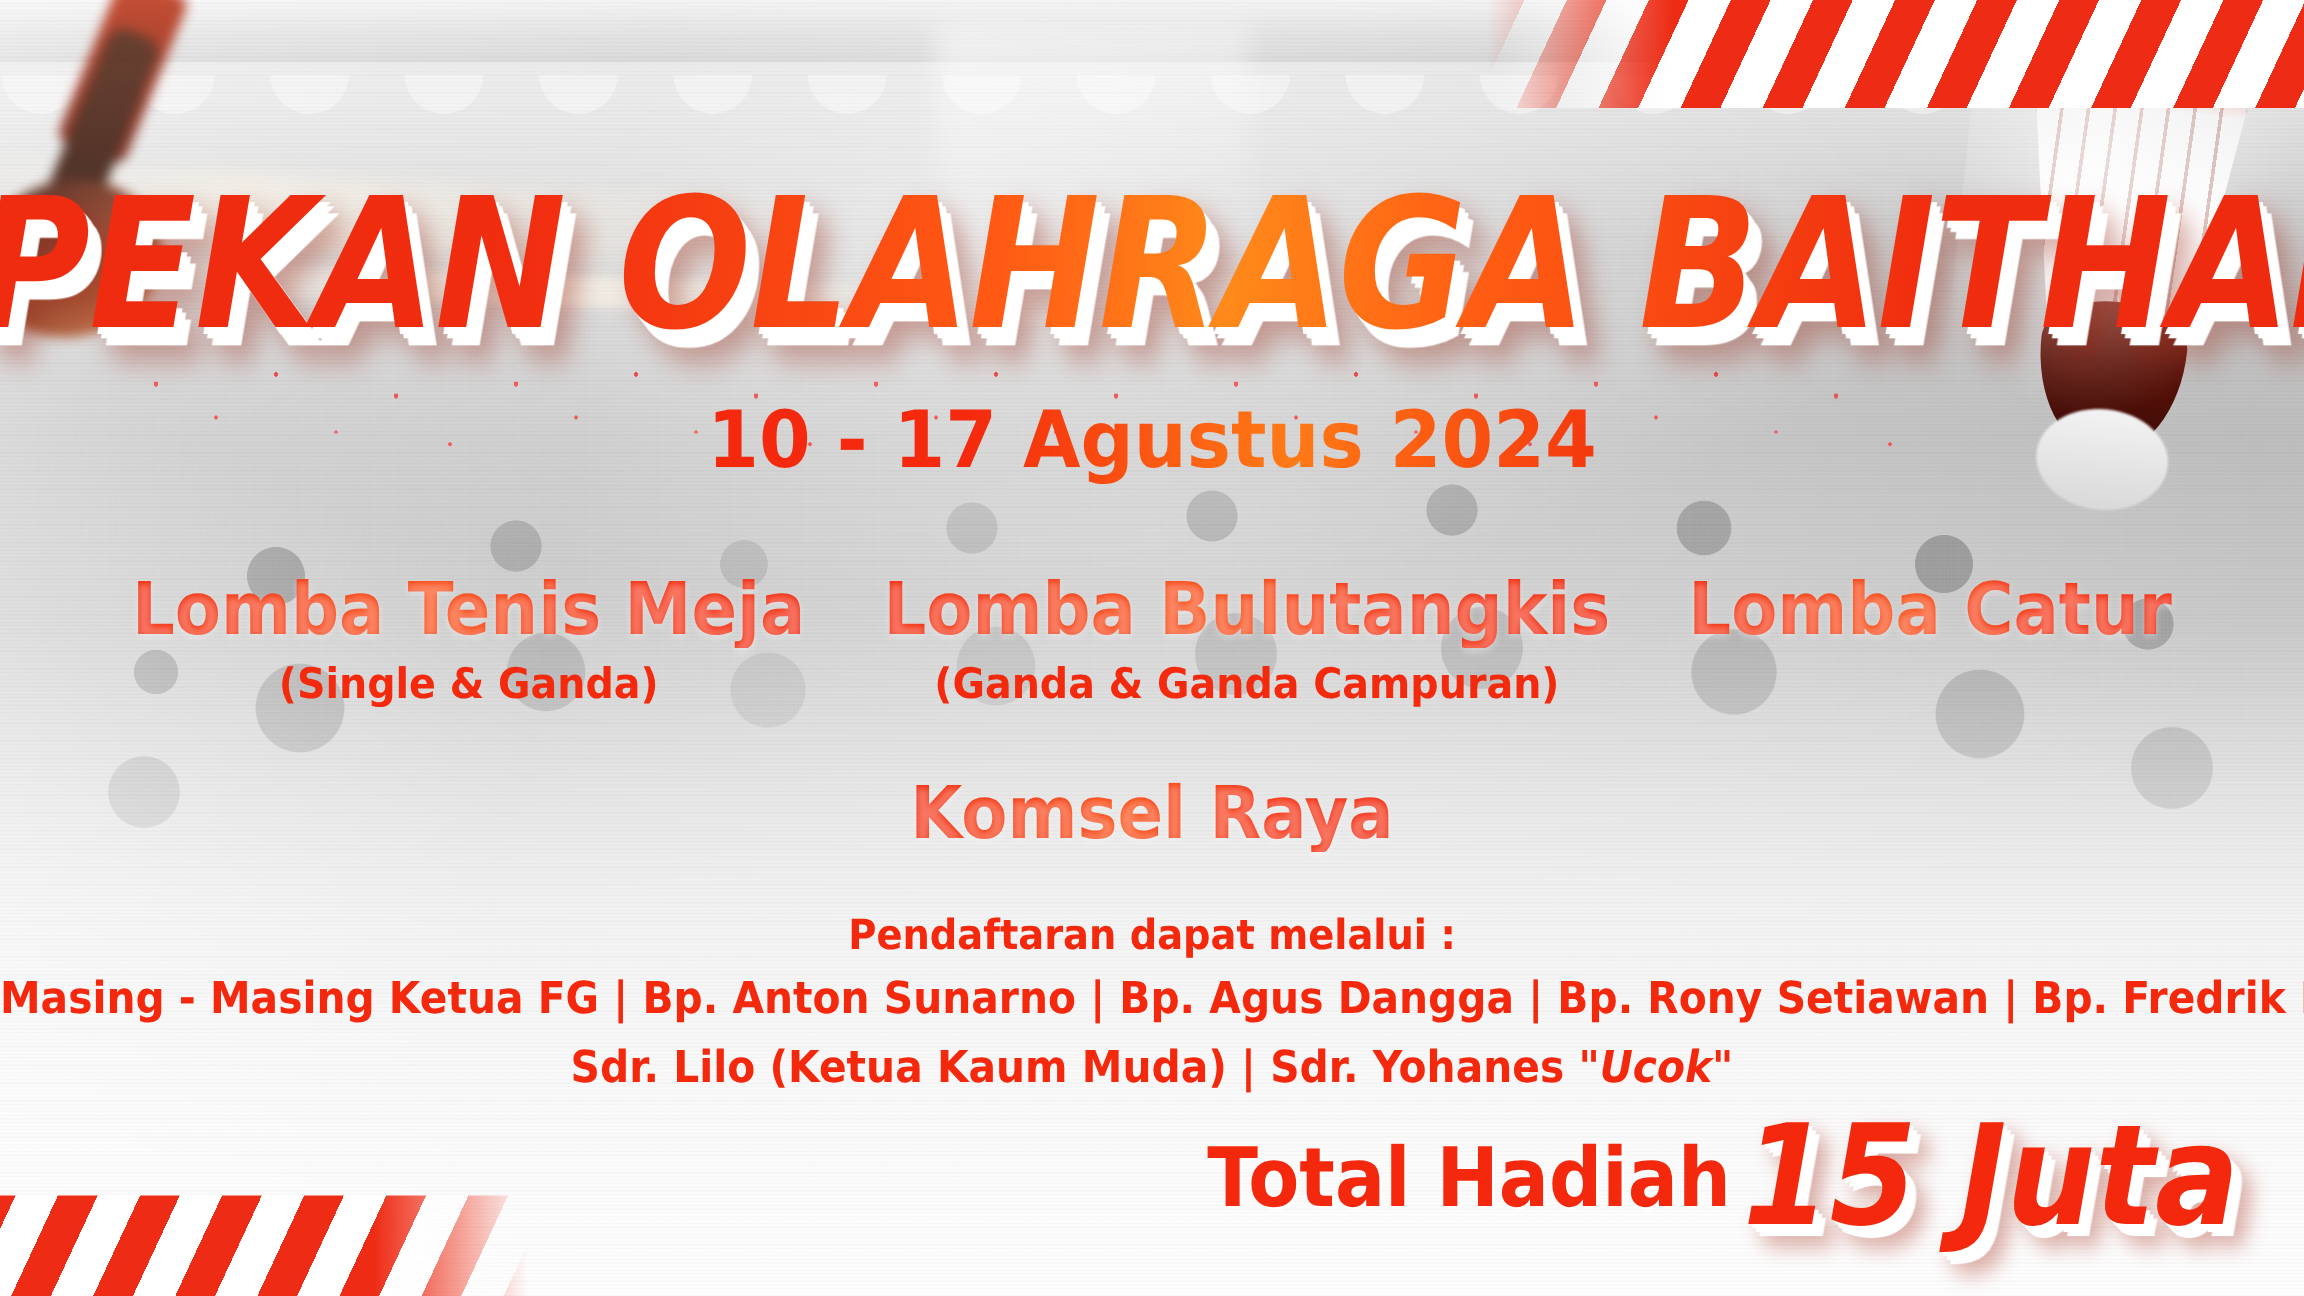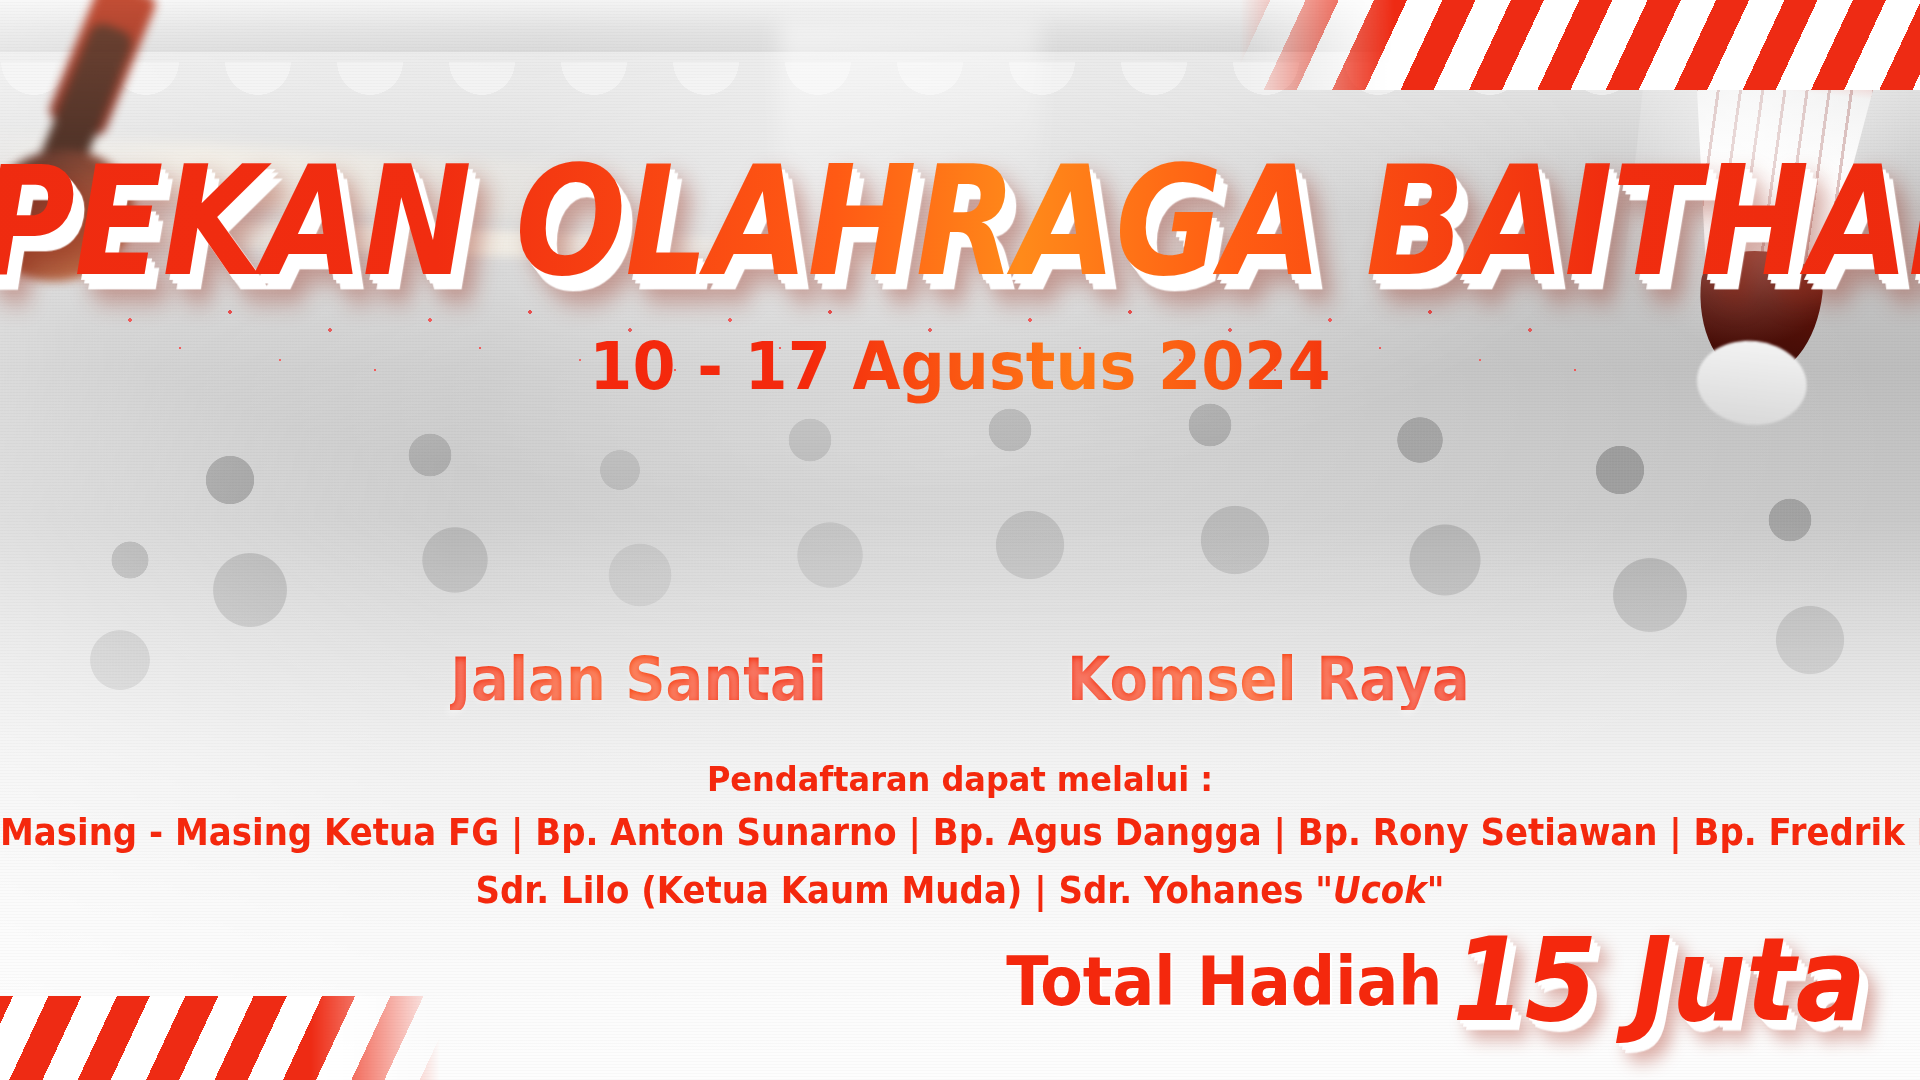--- a/index.html
+++ b/index.html
@@ -438,25 +438,39 @@
   <div class="spray"></div>
 
   <div class="content">
 
     <div class="title-wrap">
       <div class="title">PEKAN OLAHRAGA BAITHANI</div>
     </div>
 
     <div class="date">10 - 17 Agustus 2024</div>
 
+    <div class="events-row-1">
+
+      <div class="event">
+        <div class="event-name">Lomba Tenis Meja</div>
+        <div class="event-sub">(Single &amp; Ganda)</div>
+      </div>
+
+      <div class="event">
+        <div class="event-name">Lomba Bulutangkis</div>
+        <div class="event-sub">(Ganda &amp; Ganda Campuran)</div>
+      </div>
+
+      <div class="event">
+        <div class="event-name">Lomba Catur</div>
+      </div>
+
+    </div>
 
     <div class="events-row-2">
-      <div class="event">
-        <div class="event-name">Jalan Santai</div>
-      </div>
       <div class="event">
         <div class="event-name">Komsel Raya</div>
       </div>
     </div>
 
     <div class="reg-block">
       <div class="reg-heading">Pendaftaran dapat melalui :</div>
       <div class="reg-line">Masing - Masing Ketua FG | Bp. Anton Sunarno | Bp. Agus Dangga | Bp. Rony Setiawan | Bp. Fredrik Lakymen</div>
       <div class="reg-line second"><span>Sdr. Lilo (Ketua Kaum Muda) | Sdr. Yohanes </span><span class="nick">"Ucok"</span></div>
     </div>

